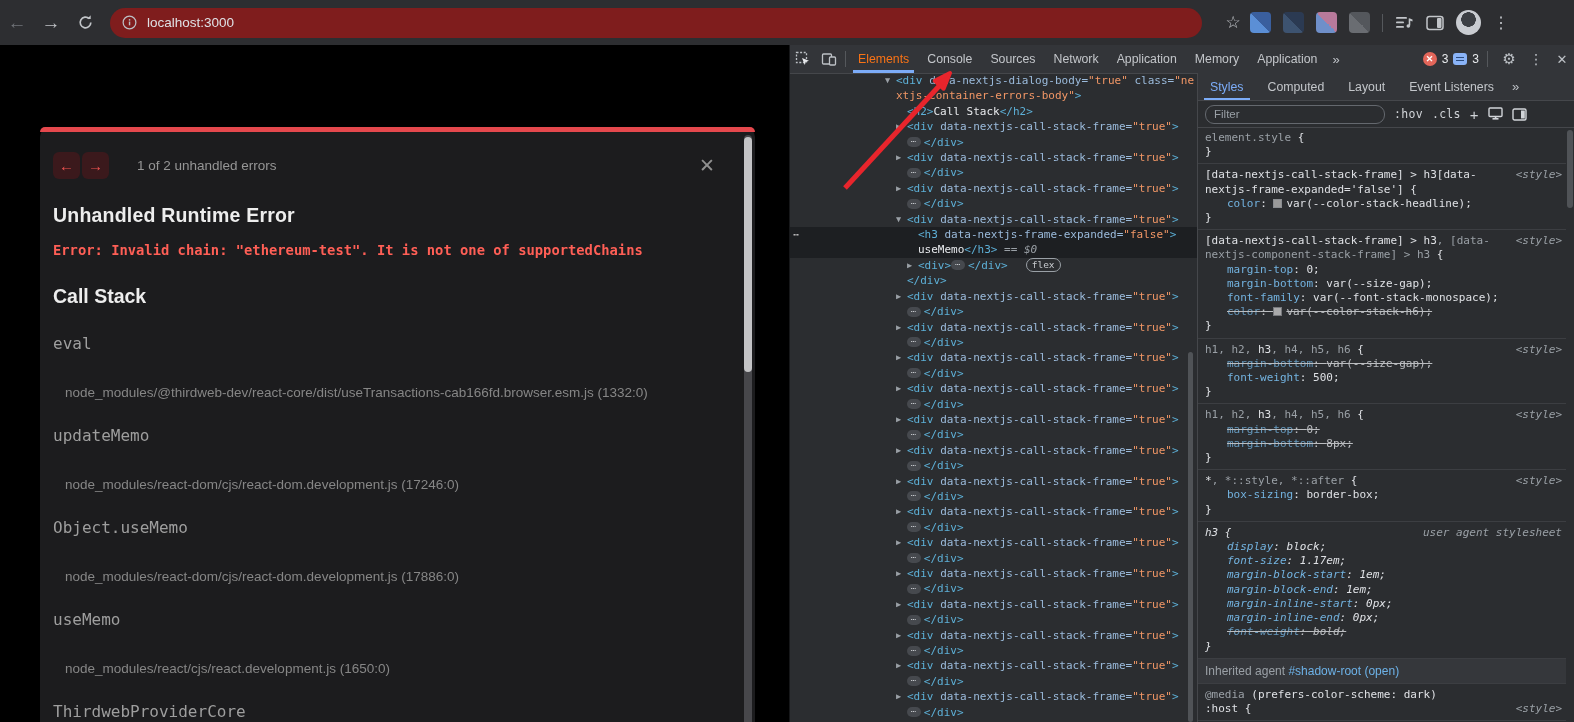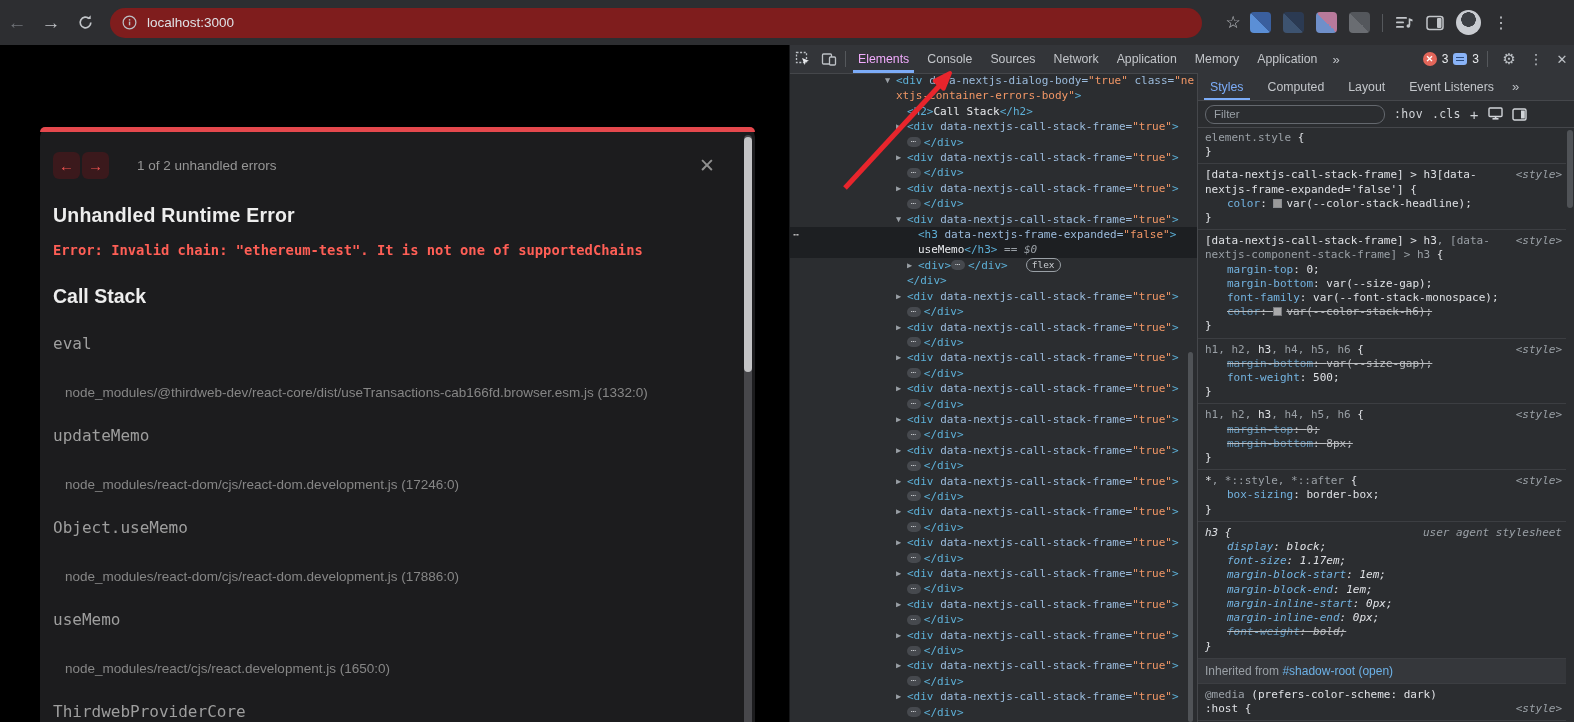--- a/index.html
+++ b/index.html
@@ -43,21 +43,21 @@
 
   
   #devtools{position:absolute;left:789px;top:45px;width:785px;height:677px;background:#2b2d30;
             border-left:1px solid #17181a;box-sizing:border-box;}
   #dt-toolbar{position:absolute;left:0;top:0;right:0;height:28px;background:#333539;
               border-bottom:1px solid #45474b;display:flex;align-items:center;}
   .dt-ic{color:#bdc1c6;display:flex;align-items:center;justify-content:center;width:26px;height:26px;flex:0 0 auto;}
   .dt-sep{width:1px;height:16px;background:#55585c;margin:0 3px;flex:0 0 auto;}
   .dt-tab{font-size:12.3px;color:#c3c6ca;padding:0 9px;height:27px;display:flex;align-items:center;
           position:relative;flex:0 0 auto;}
-  .dt-tab.sel{color:#f0abfc;}
+  .dt-tab.sel{color:#f97316;}
   .dt-tab.sel:after{content:"";position:absolute;left:4px;right:4px;bottom:0;height:2.5px;background:#7cacf8;}
   .dt-more{color:#bdc1c6;font-size:13px;padding:0 6px;}
   .badge-wrap{display:flex;align-items:center;gap:5px;margin-left:auto;flex:0 0 auto;}
   .err-badge{width:14px;height:14px;border-radius:50%;background:#e3665a;color:#fff;font-size:9px;
              display:flex;align-items:center;justify-content:center;font-weight:bold;}
   .msg-badge{width:14px;height:12px;border-radius:3px;background:#8ab4f8;position:relative;}
   .msg-badge i{position:absolute;left:3px;right:3px;height:1.5px;background:#2b4c7e;}
   .badge-num{color:#e8eaed;font-size:12px;}
 
   
@@ -343,21 +343,21 @@
           <div class="rline"><span class="origin">user agent stylesheet</span><span class="s-m">h3</span><span class="s-m"> {</span></div>
           <div class="decl"><span><span class="p-n">display</span>: <span class="p-v">block;</span></span></div>
           <div class="decl"><span><span class="p-n">font-size</span>: <span class="p-v">1.17em;</span></span></div>
           <div class="decl"><span><span class="p-n">margin-block-start</span>: <span class="p-v">1em;</span></span></div>
           <div class="decl"><span><span class="p-n">margin-block-end</span>: <span class="p-v">1em;</span></span></div>
           <div class="decl"><span><span class="p-n">margin-inline-start</span>: <span class="p-v">0px;</span></span></div>
           <div class="decl"><span><span class="p-n">margin-inline-end</span>: <span class="p-v">0px;</span></span></div>
           <div class="decl"><span class="struck"><span class="p-n">font-weight</span>: <span class="p-v">bold;</span></span></div>
           <div class="rline">}</div>
         </div>
-        <div class="sec-head"><span class="s-u">Inherited from </span><span class="s-link">#shadow-root (open)</span></div>
+        <div class="sec-head"><span class="s-u">Inherited agent </span><span class="s-link">#shadow-root (open)</span></div>
         <div class="rule">
           <div class="rline"><span class="s-u">@media </span><span class="s-m">(prefers-color-scheme: dark)</span></div>
           <div class="rline"><span class="origin">&lt;style&gt;</span><span class="s-m">:host</span><span class="s-m"> {</span></div>
         </div>
       </div>
     <div id="sb-scroll"></div>
   </div>
 </div>
 
 <svg class="annot" width="1574" height="722">

